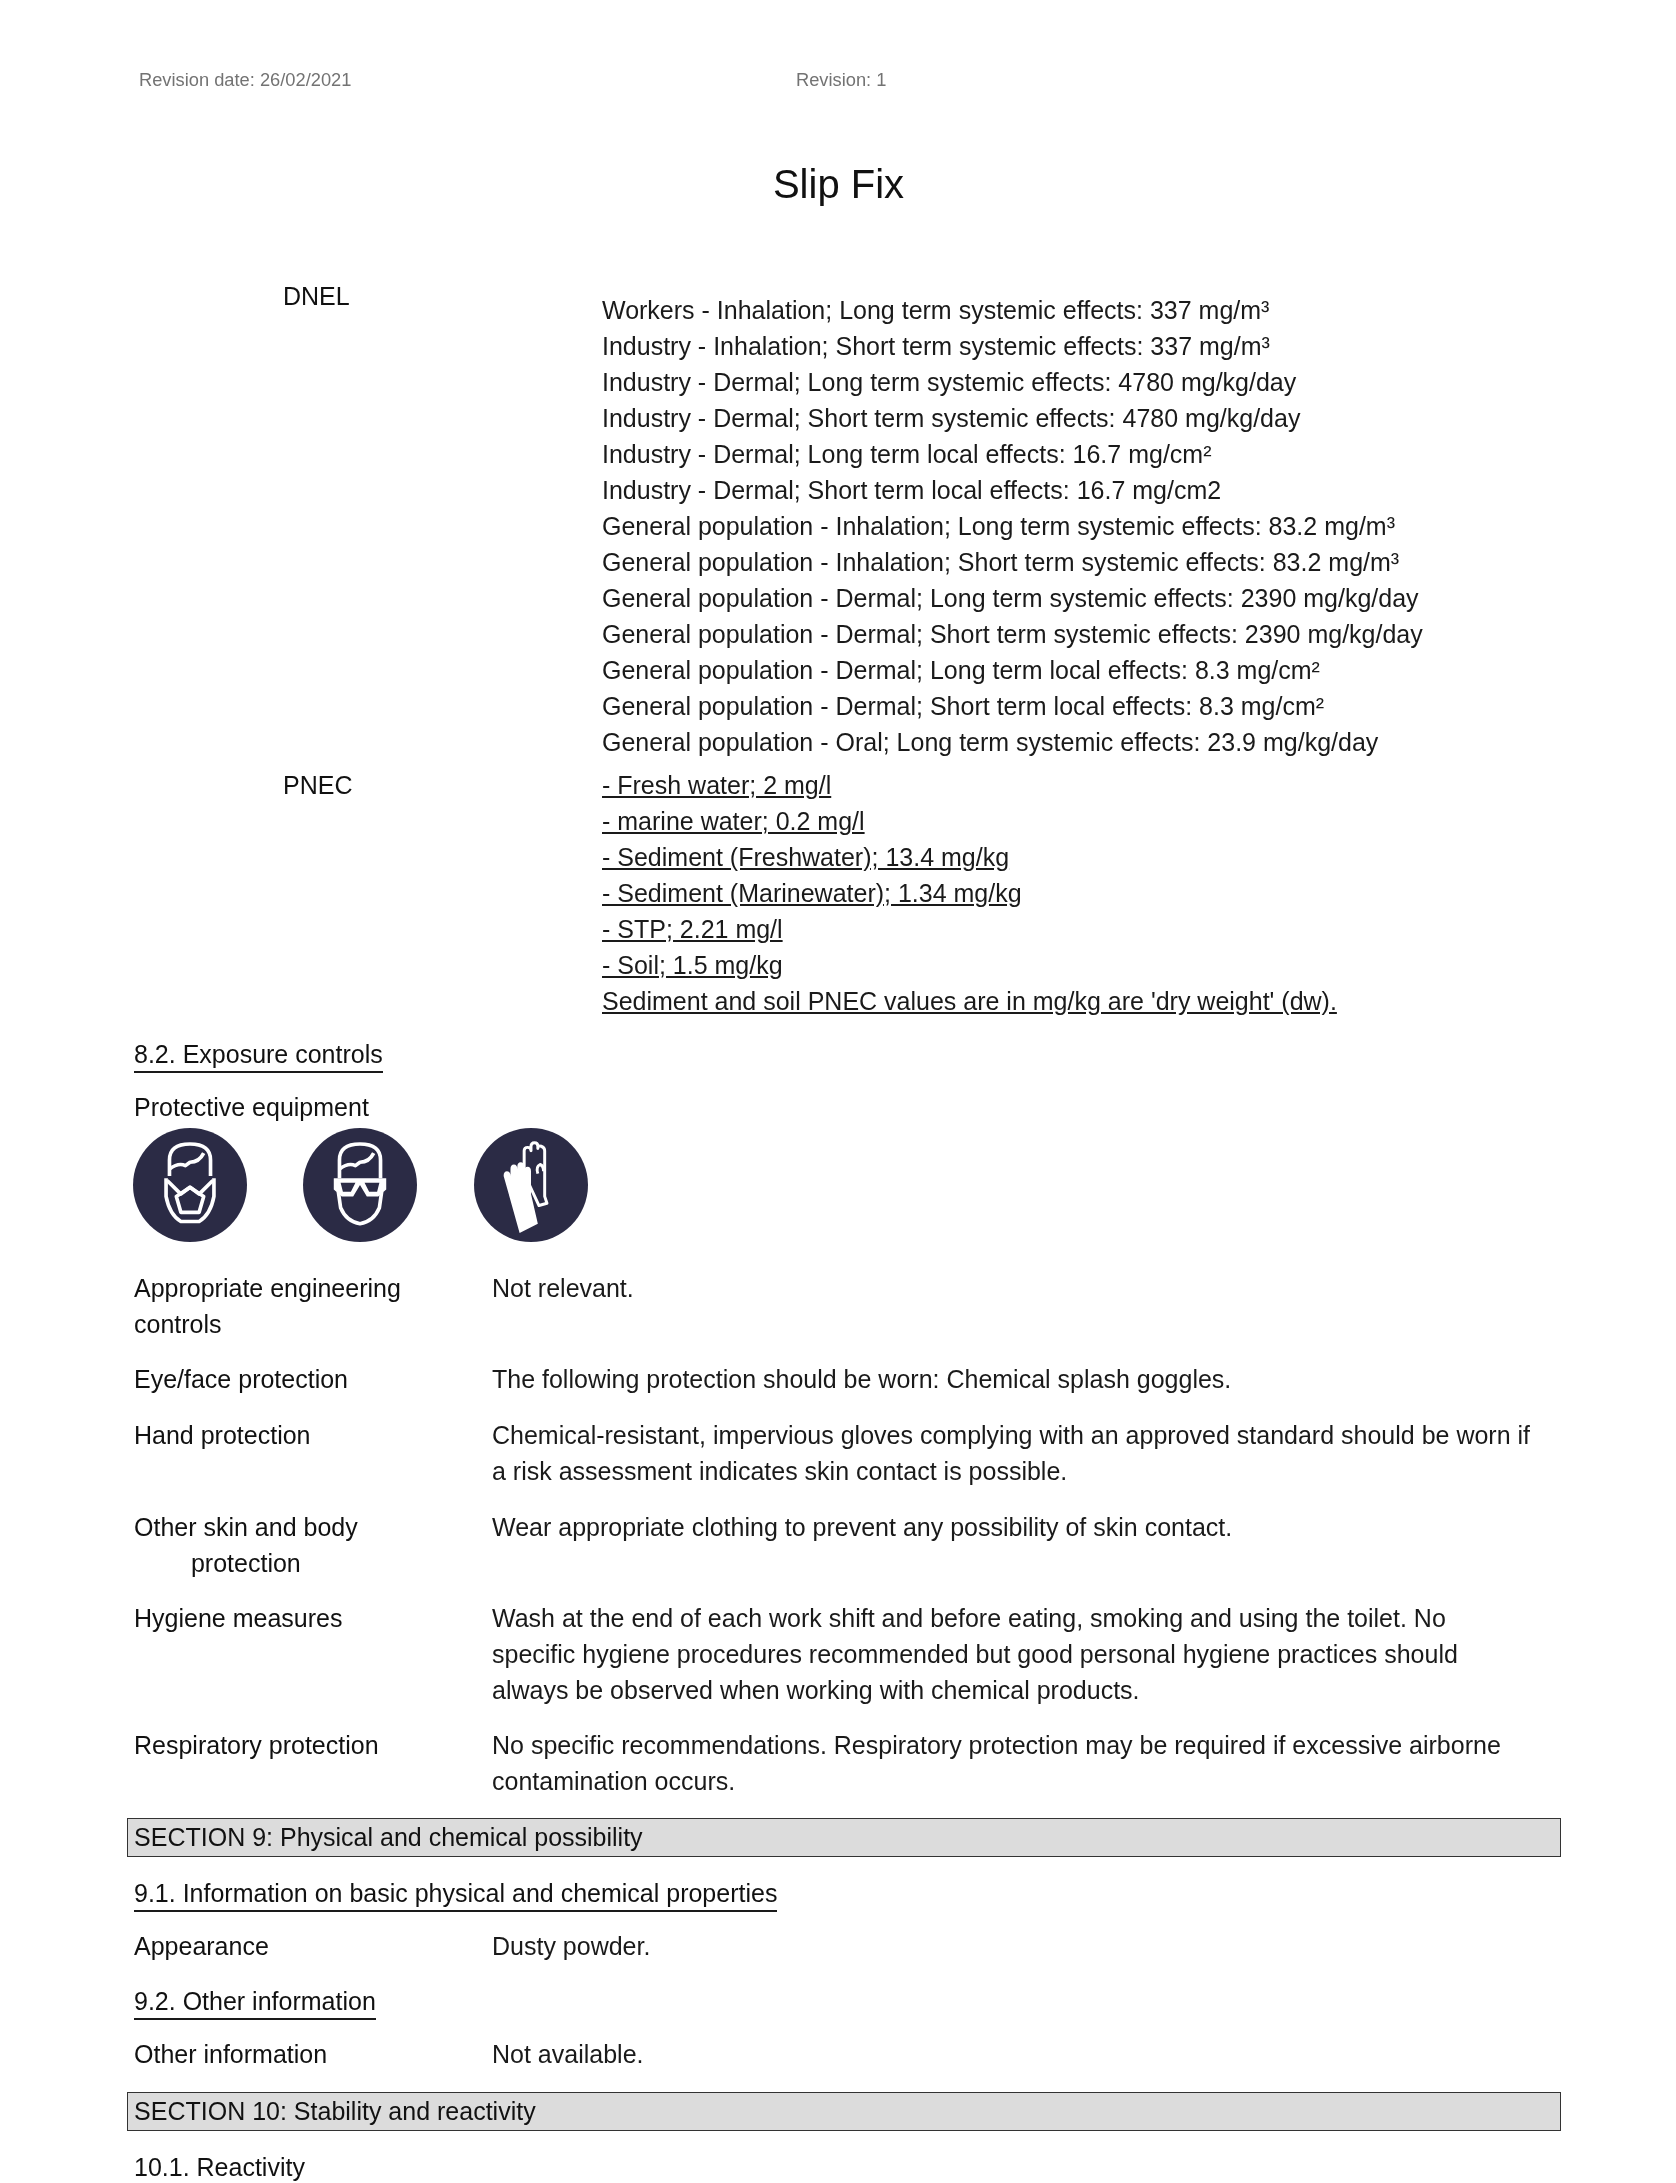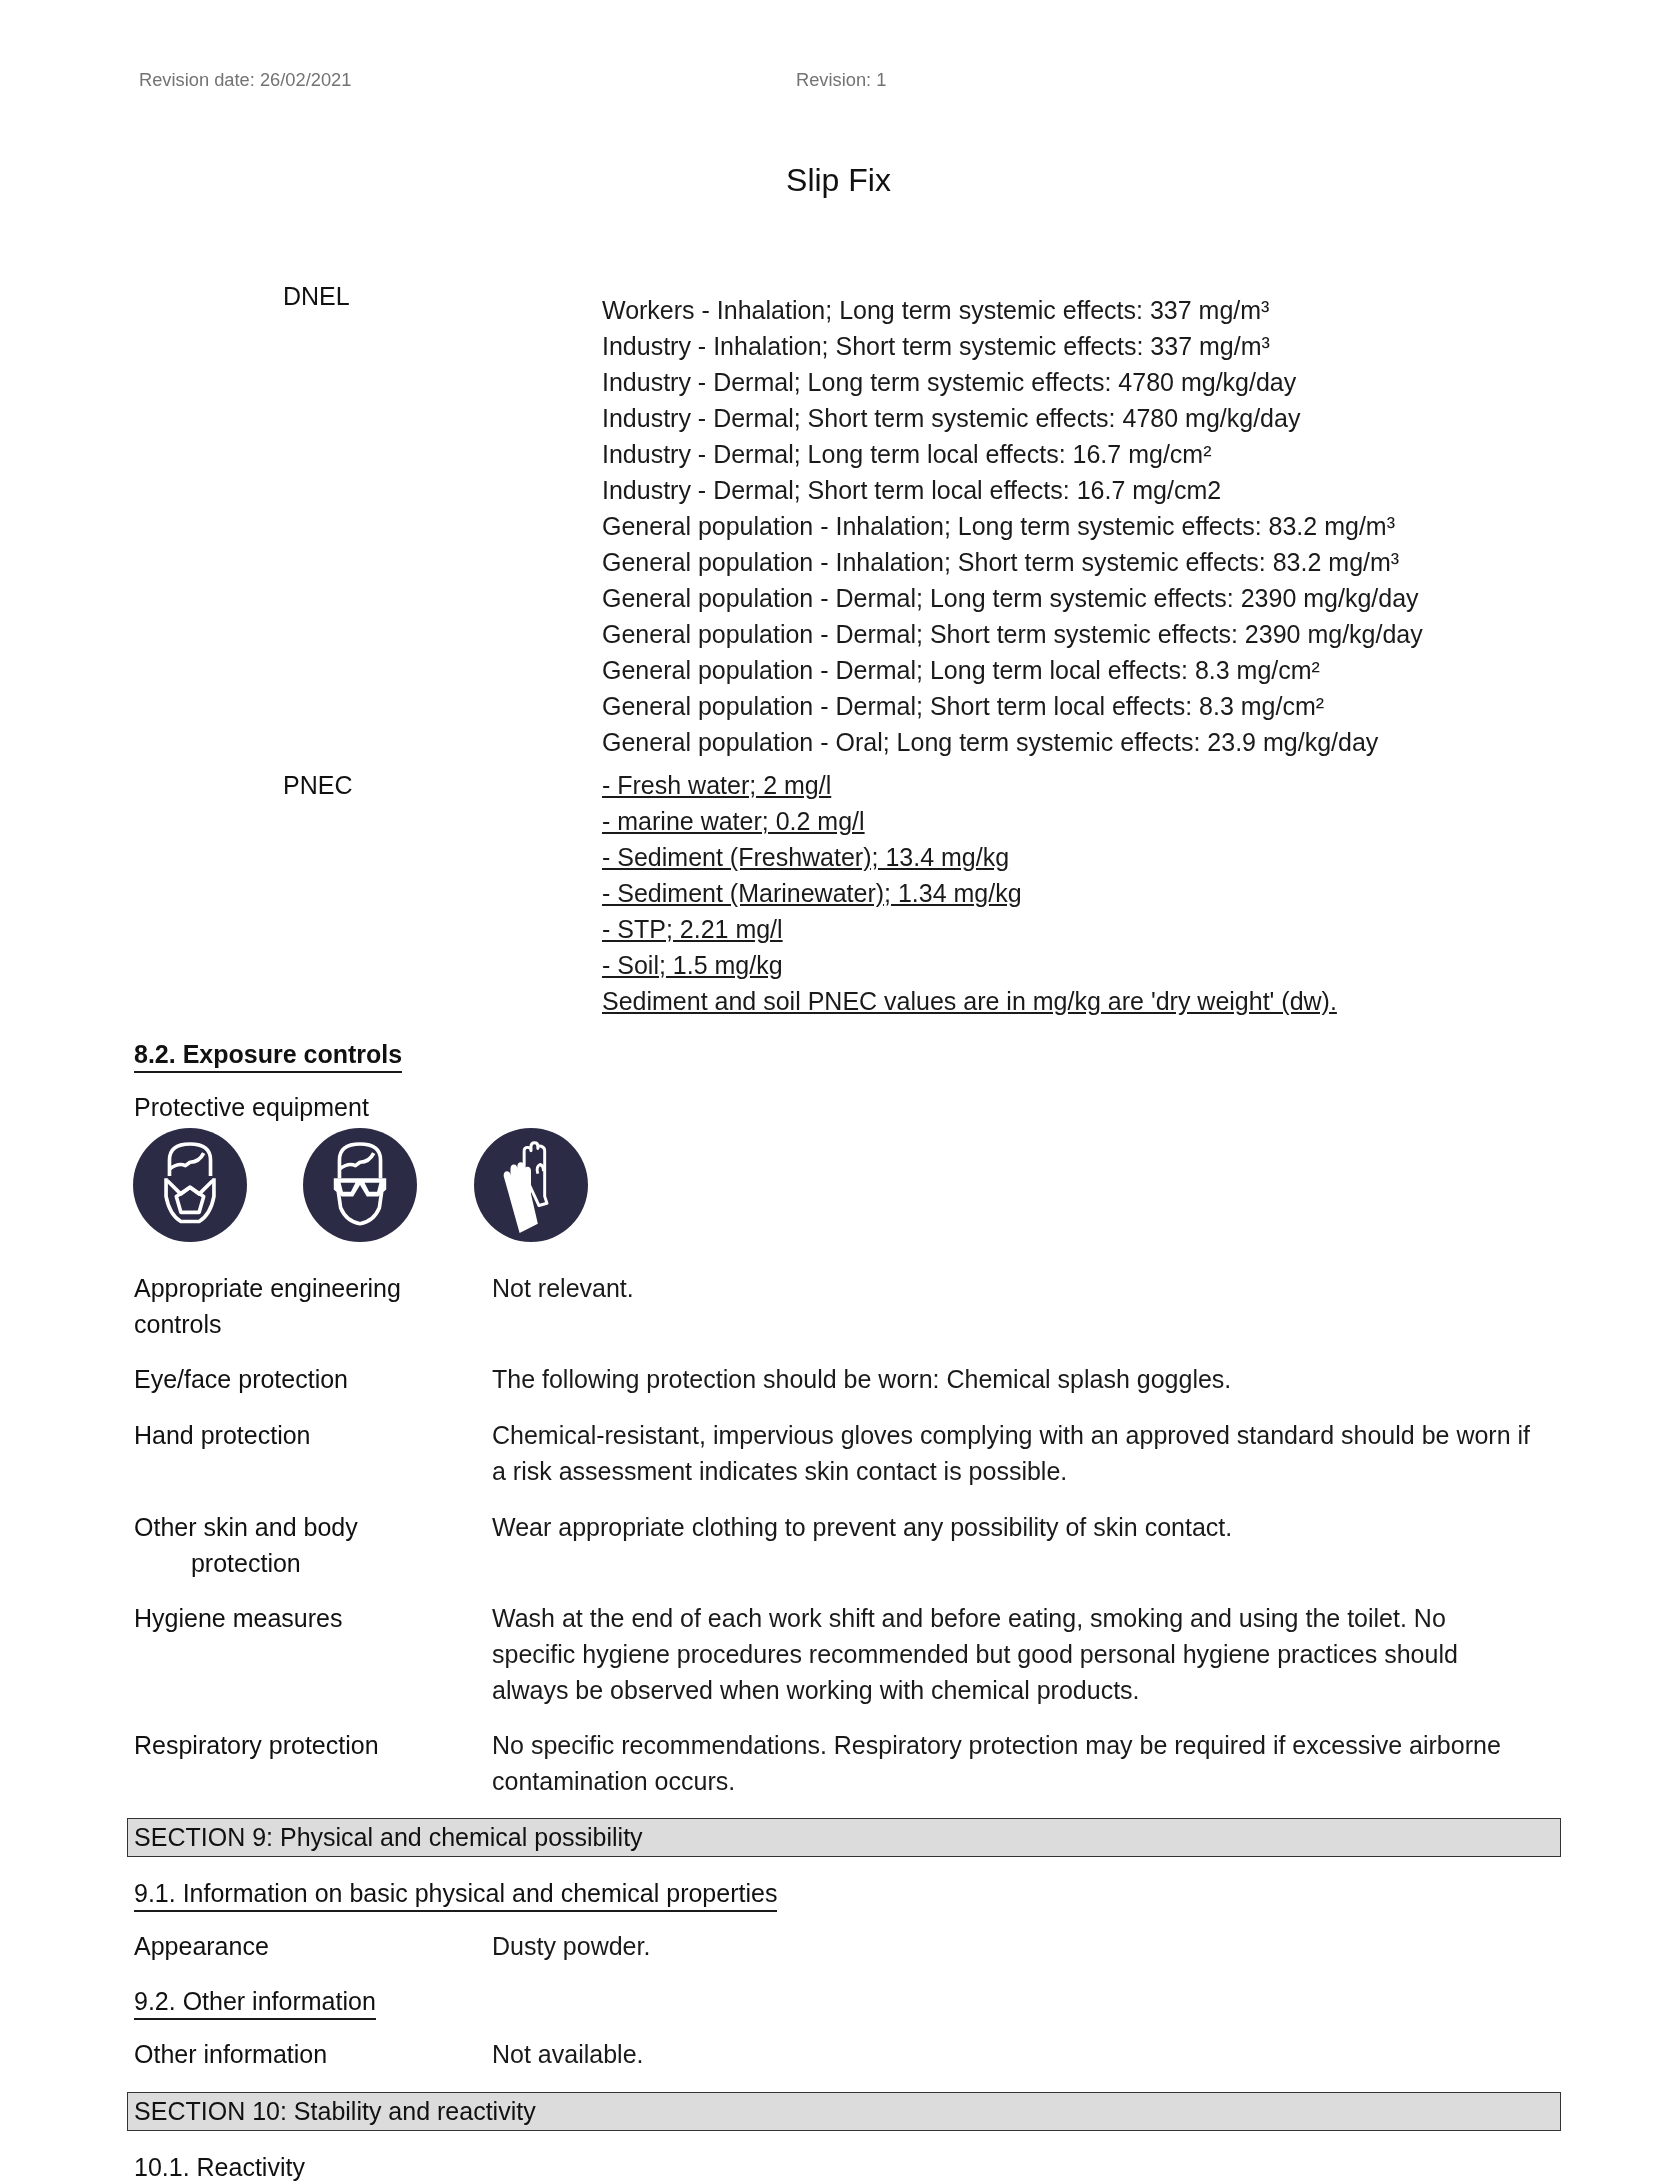--- a/index.html
+++ b/index.html
@@ -3,21 +3,21 @@
 <meta charset="utf-8">
 <style>
   html, body { margin: 0; padding: 0; background: #ffffff; }
   body {
     width: 1677px; height: 2373px; position: relative; overflow: hidden;
     font-family: "Liberation Sans", "DejaVu Sans", sans-serif;
     color: #1a1a1a;
   }
   .abs { position: absolute; white-space: nowrap; }
   .hdr { font-size: 18.3px; top: 69px; color: #737373; }
-  .title { font-size: 32px; top: 162px; left: 0; width: 1677px; text-align: center; color: #111; }
+  .title { font-size: 40px; top: 162px; left: 0; width: 1677px; text-align: center; color: #111; }
   .t { font-size: 25px; line-height: 36px; }
   .lbl { font-size: 25px; line-height: 36px; color: #111; }
   .sub { font-size: 25px; line-height: 31px; border-bottom: 2.2px solid #1a1a1a; padding-bottom: 0.9px; color: #111; }
   .lines div { height: 36px; }
   .section-box {
     position: absolute; left: 127px; width: 1434px; height: 39px;
     background: #dcdcdc; border: 1.7px solid #333; box-sizing: border-box;
   }
   .section-box span { position: absolute; left: 6.1px; top: 5.2px; font-size: 25px; line-height: 27px; color: #111; white-space: nowrap; }
   .icon { position: absolute; width: 114px; height: 114px; }
@@ -51,21 +51,21 @@
 <div class="abs t lines" style="left:602px; top:767px;text-decoration:underline;">
   <div>- Fresh water; 2 mg/l</div>
   <div>- marine water; 0.2 mg/l</div>
   <div>- Sediment (Freshwater); 13.4 mg/kg</div>
   <div>- Sediment (Marinewater); 1.34 mg/kg</div>
   <div>- STP; 2.21 mg/l</div>
   <div>- Soil; 1.5 mg/kg</div>
   <div>Sediment and soil PNEC values are in mg/kg are 'dry weight' (dw).</div>
 </div>
 
-<div class="abs sub" style="left:134px; top:1039px;font-weight:bold;">8.2. Exposure controls</div>
+<div class="abs sub" style="left:134px; top:1039px;">8.2. Exposure controls</div>
 <div class="abs lbl" style="left:134px; top:1089px;">Protective equipment</div>
 
 <svg class="icon" style="left:133px; top:1128px;" viewBox="0 0 100 100">
   <circle cx="50" cy="50" r="50" fill="#2b2b45"></circle>
   <g fill="none" stroke="#ffffff" stroke-width="3.2" stroke-linejoin="round">
     <path d="M32 42 V28 Q32 14 50 14 Q68 14 68 28 V42"></path>
     <path d="M32 36 Q40 30 46 33 L50 30 Q58 30 62 22"></path>
     <path d="M29 44 L29 60 Q32 76 42 82 L58 82 Q68 76 71 60 L71 44"></path>
     <path d="M30 46 L42 58 L50 52 L58 58 L70 46"></path>
     <path d="M38 60 L42 74 L58 74 L62 60 L50 52 Z"></path>

